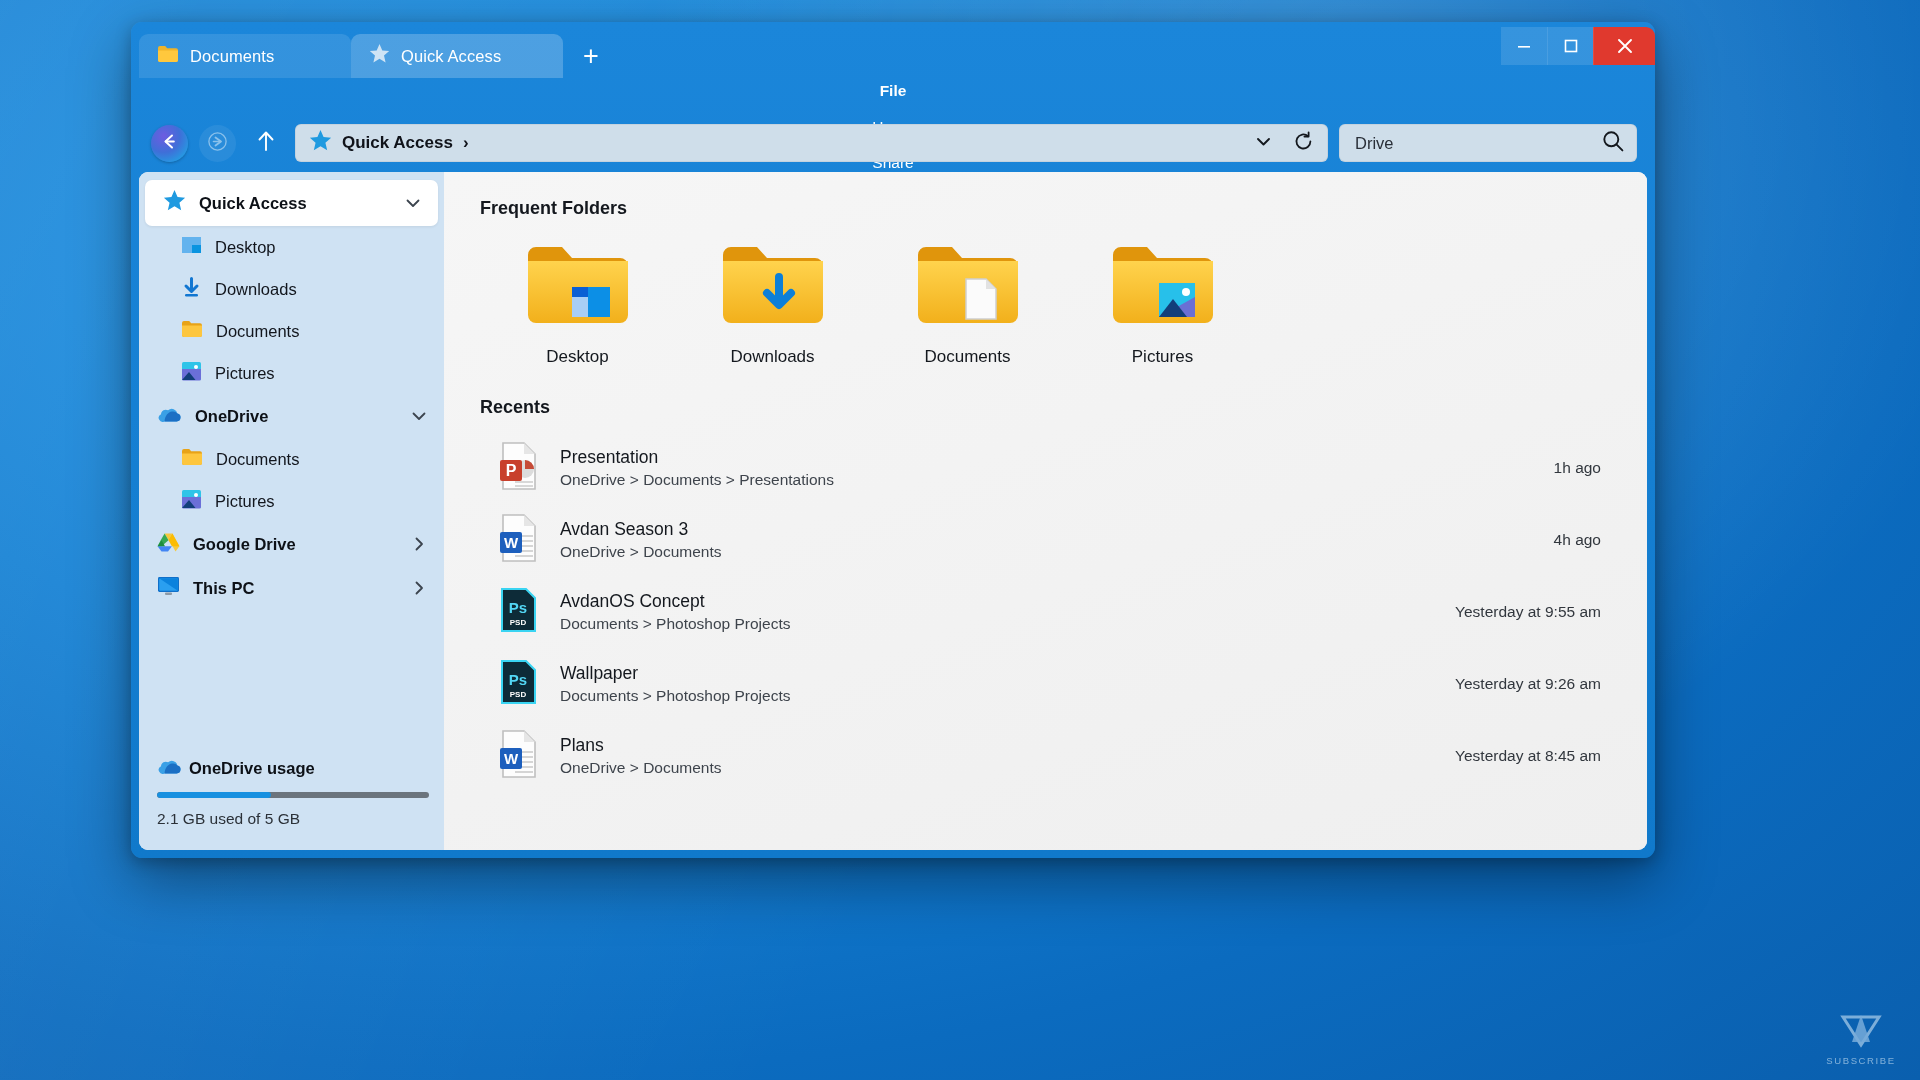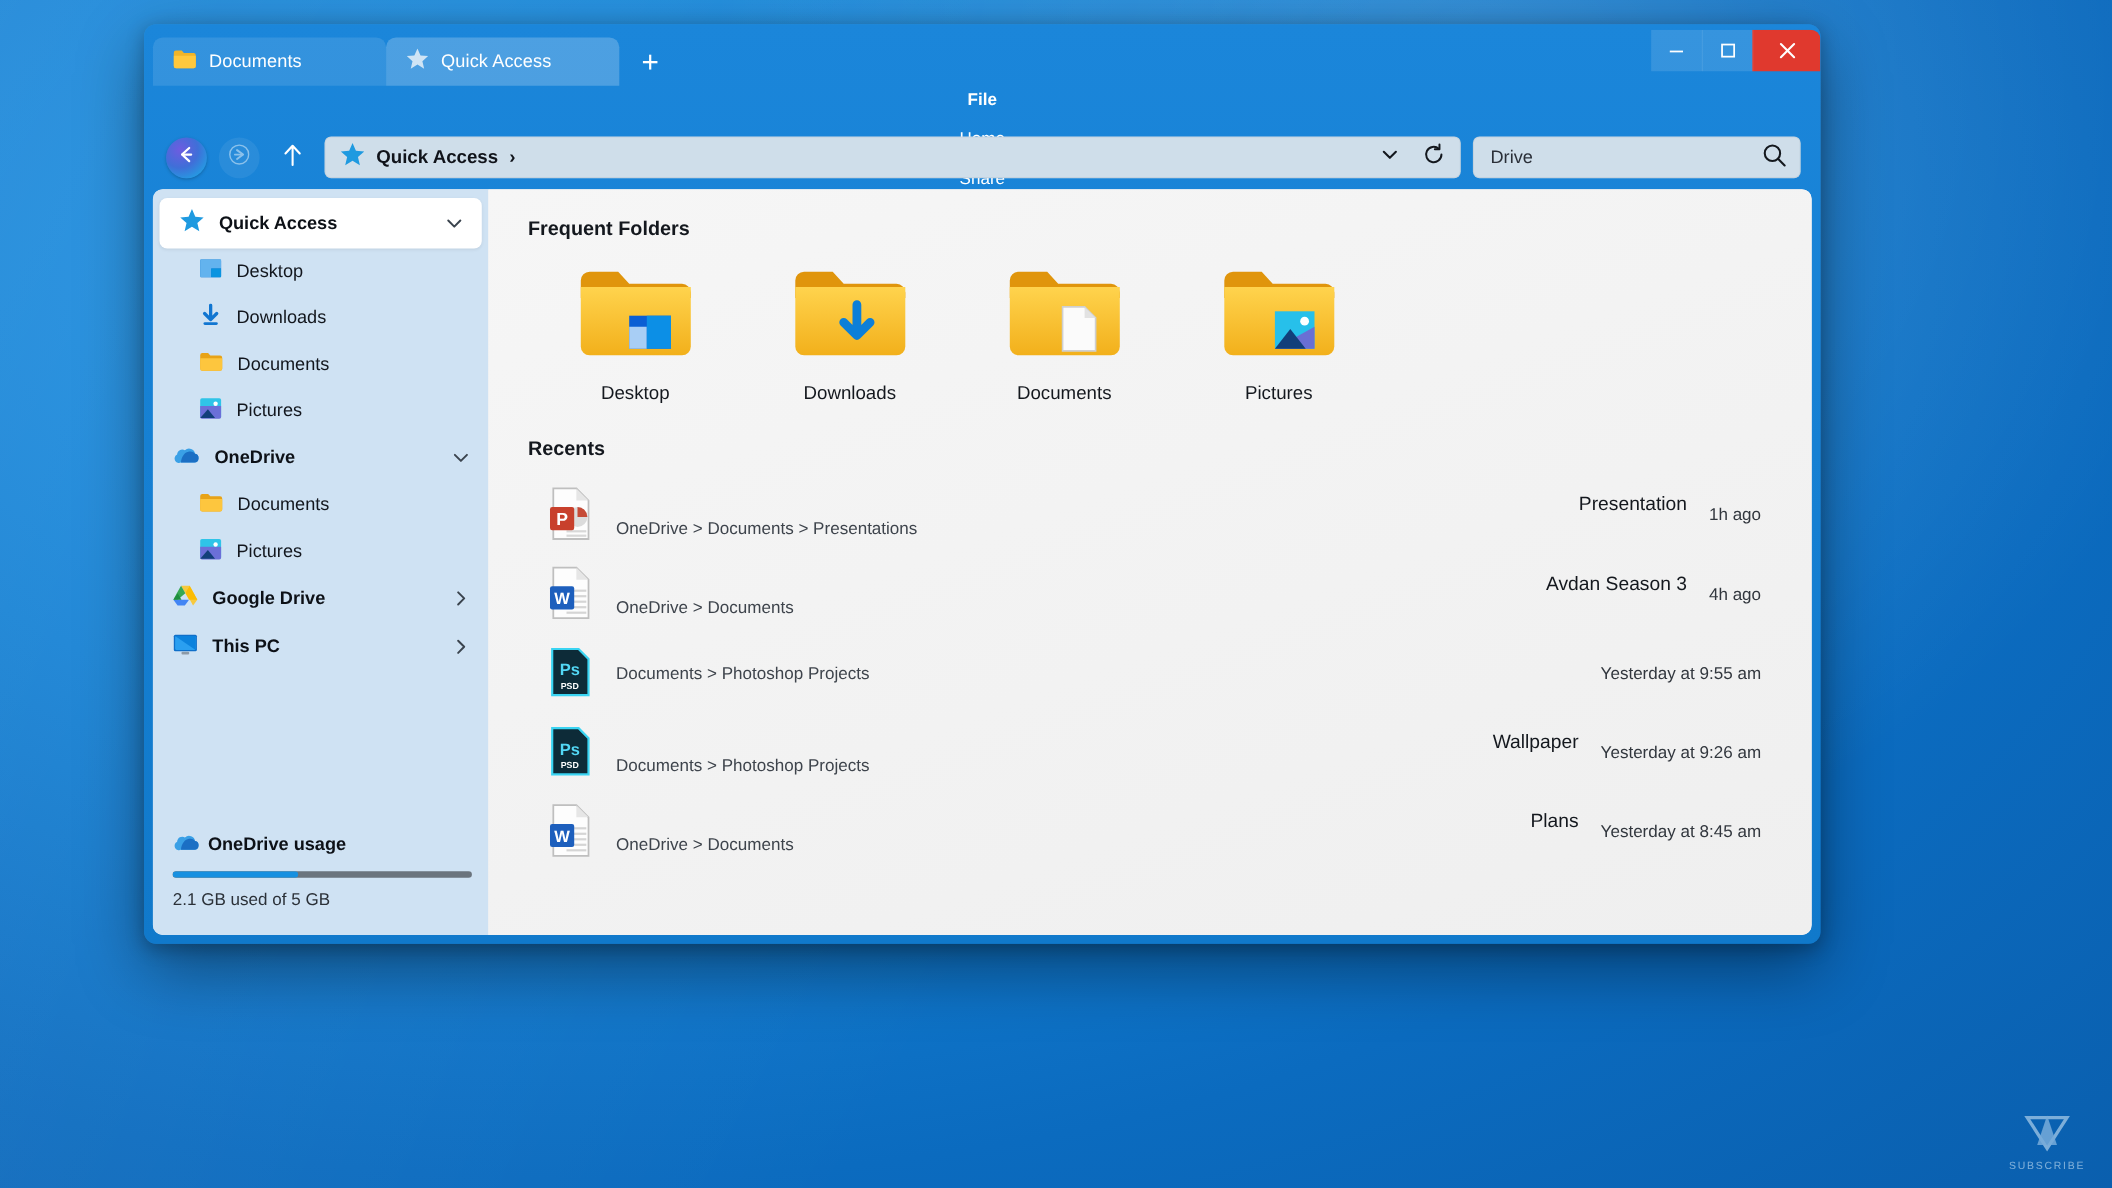--- a/index.html
+++ b/index.html
@@ -119,21 +119,21 @@
   .folders { display: flex; gap: 0; margin-top: 22px; }
   .folder { width: 195px; display: flex; flex-direction: column; align-items: center; gap: 14px; }
   .folder-name { font-size: 17px; color: #14181e; }
 
   .recents-title { margin-top: 30px; }
   .recent-list { margin-top: 14px; }
   .recent {
     display: flex; align-items: center; gap: 20px; height: 72px; padding-left: 18px; padding-right: 16px;
   }
   .r-texts { flex: 1; display: flex; flex-direction: column; gap: 3px; }
-  .r-name { font-size: 17.5px; color: #14181e; text-align: right; }
+  .r-name { font-size: 17.5px; color: #14181e; }
   .r-path { font-size: 15.5px; color: #3e444c; }
   .r-time { font-size: 15.5px; color: #32373e; white-space: nowrap; }
 
   .watermark {
     position: absolute; right: 22px; bottom: 14px; width: 74px;
     display: flex; flex-direction: column; align-items: center; gap: 3px;
     opacity: .55;
   }
   .wm-text { font-size: 9.5px; letter-spacing: 1.6px; color: #dff0fb; }
 </style>
@@ -548,20 +548,21 @@
 
         <div class="recent">
           <span>
             <svg width="42" height="50" viewBox="0 0 42 50">
               <path d="M4 4h24l9 9v33H4z" fill="#0d2b38" stroke="#3ad4f2" stroke-width="2"></path>
               <text x="20" y="28" font-family="Liberation Sans, sans-serif" font-size="15" font-weight="bold" fill="#53d7f5" text-anchor="middle">Ps</text>
               <text x="20" y="40" font-family="Liberation Sans, sans-serif" font-size="8" font-weight="bold" fill="#ffffff" text-anchor="middle">PSD</text>
             </svg>
           </span>
           <div class="r-texts">
+            <span class="r-name">AvdanOS Concept</span>
             <span class="r-path">Documents &gt; Photoshop Projects</span>
           </div>
           <span class="r-time">Yesterday at 9:55 am</span>
         </div>
 
         <div class="recent">
           <span>
             <svg width="42" height="50" viewBox="0 0 42 50">
               <path d="M4 4h24l9 9v33H4z" fill="#0d2b38" stroke="#3ad4f2" stroke-width="2"></path>
               <text x="20" y="28" font-family="Liberation Sans, sans-serif" font-size="15" font-weight="bold" fill="#53d7f5" text-anchor="middle">Ps</text>

